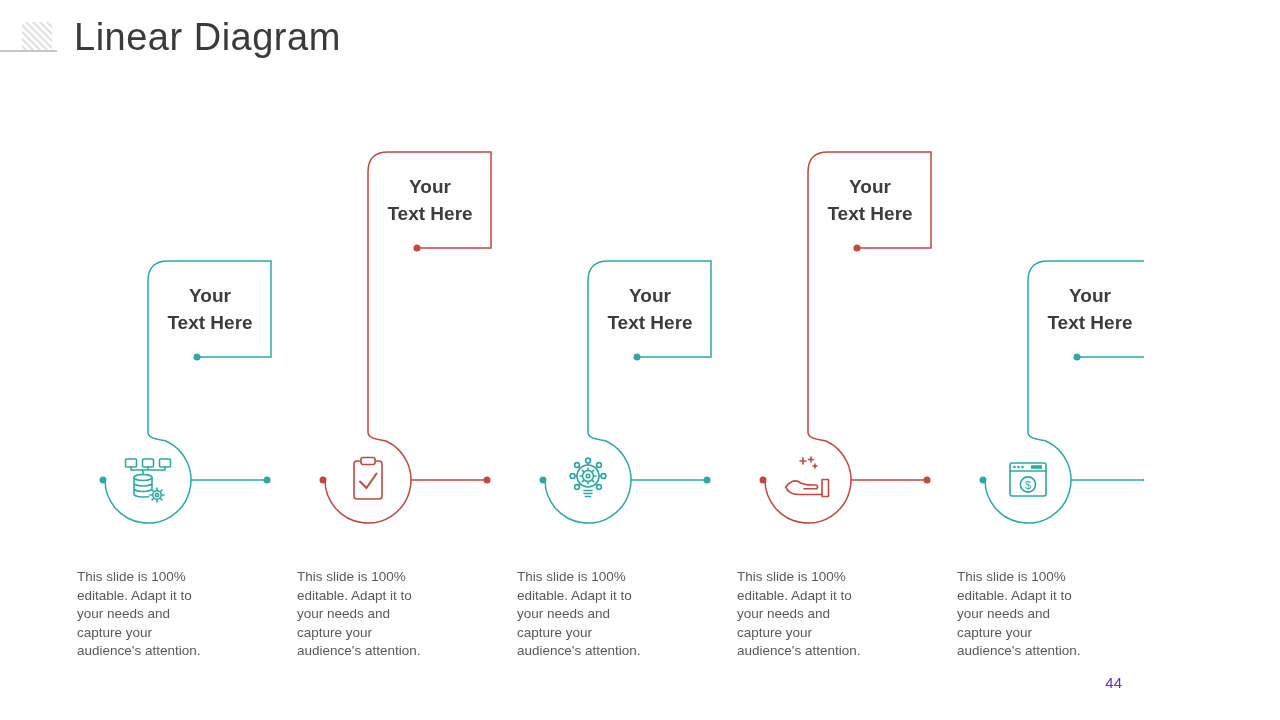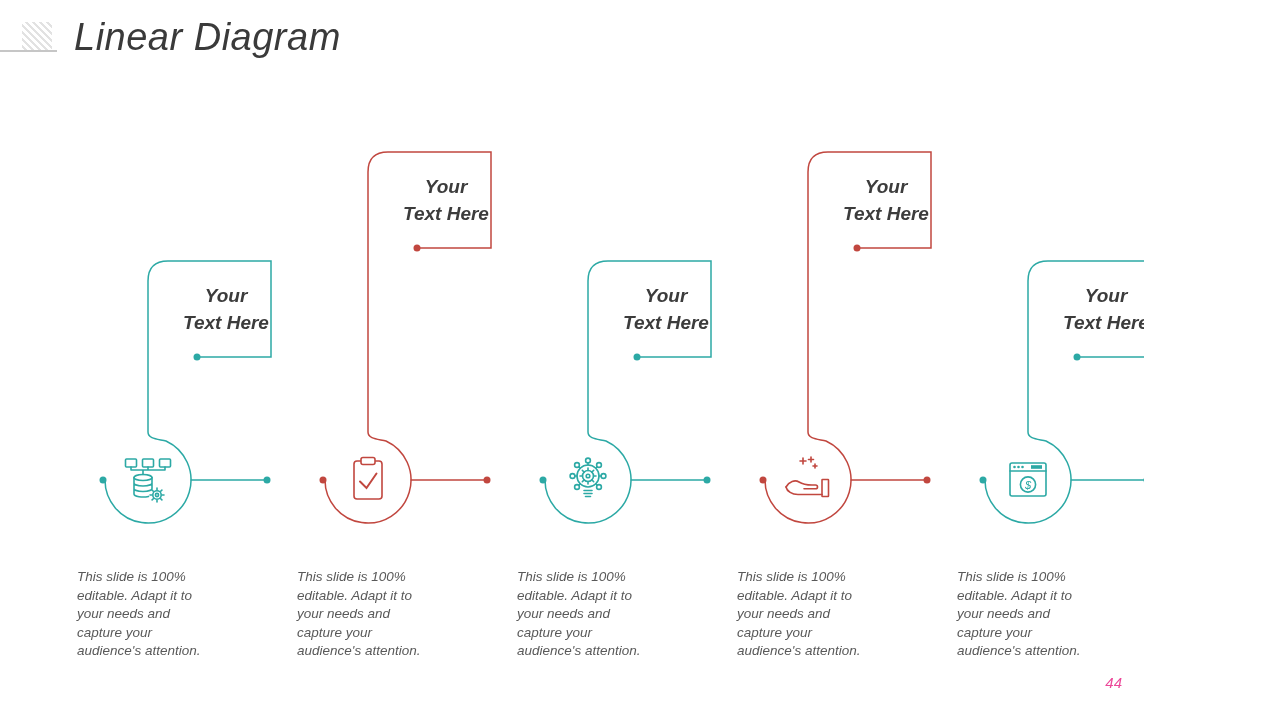--- a/index.html
+++ b/index.html
@@ -1,41 +1,41 @@
 <!DOCTYPE html>
 <html><head>
 <meta charset="utf-8">
 <style>
   html,body { margin:0; padding:0; background:#ffffff; }
   .slide {
     position:relative; width:1144px; height:720px; background:#ffffff;
-    overflow:hidden; font-family:"Liberation Sans", sans-serif;font-style:italic;
+    overflow:hidden; font-family:"Liberation Sans", sans-serif;
   }
   .hatch {
     position:absolute; left:22px; top:22px; width:30px; height:30px;
     background:repeating-linear-gradient(45deg,#ffffff 0 3px,#e2e2e2 3px 5px);
   }
   .hatch-underline {
     position:absolute; left:0; top:50px; width:57px; height:2px; background:#c6c6c6;
   }
   .title {
     position:absolute; left:74px; top:16px; margin:0;
     font-size:38px; font-weight:400; letter-spacing:0.5px; color:#3a3a3a;
   }
   .diagram { position:absolute; left:0; top:0; z-index:0; }
   .label {
     position:absolute; width:124px; text-align:center; z-index:2;
-    font-size:19px; line-height:27px; font-weight:700; color:#3c3c3c;padding-left:16px;
+    font-size:19px; line-height:27px; font-weight:700; color:#3c3c3c;
   }
   .desc {
     position:absolute; top:568px; width:175px; z-index:2;
     font-size:13.5px; line-height:18.5px; color:#595959;
   }
   .page-number {
-    position:absolute; right:22px; top:674px; font-size:15px; color:#ec4899; z-index:2;
+    position:absolute; right:22px; top:674px; font-size:15px; color:#6d28d9; z-index:2;
   }
 </style>
 </head>
 <body>
 
 <div class="slide">
 
   <div class="hatch"></div>
   <div class="hatch-underline"></div>
   <h1 class="title">Linear Diagram</h1>

